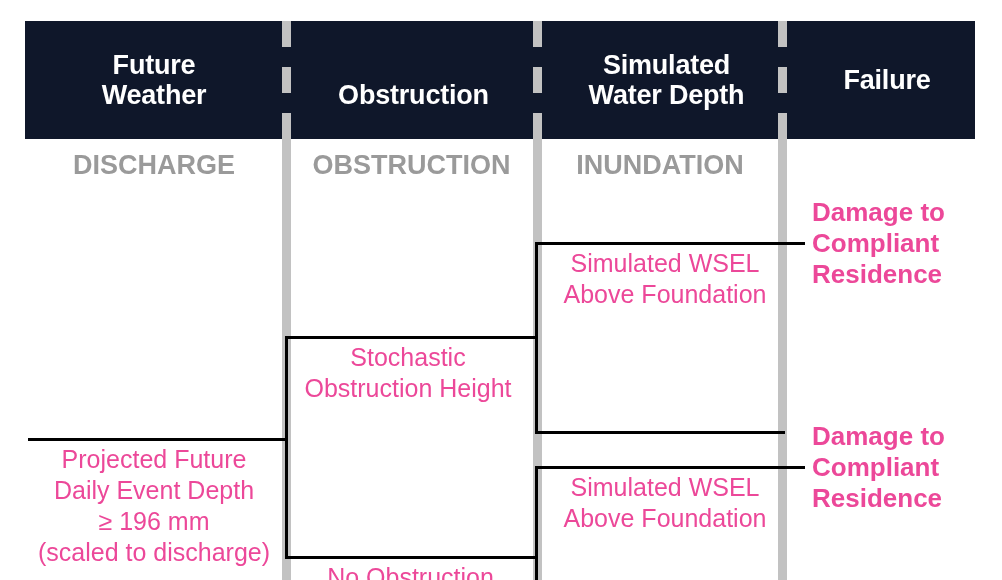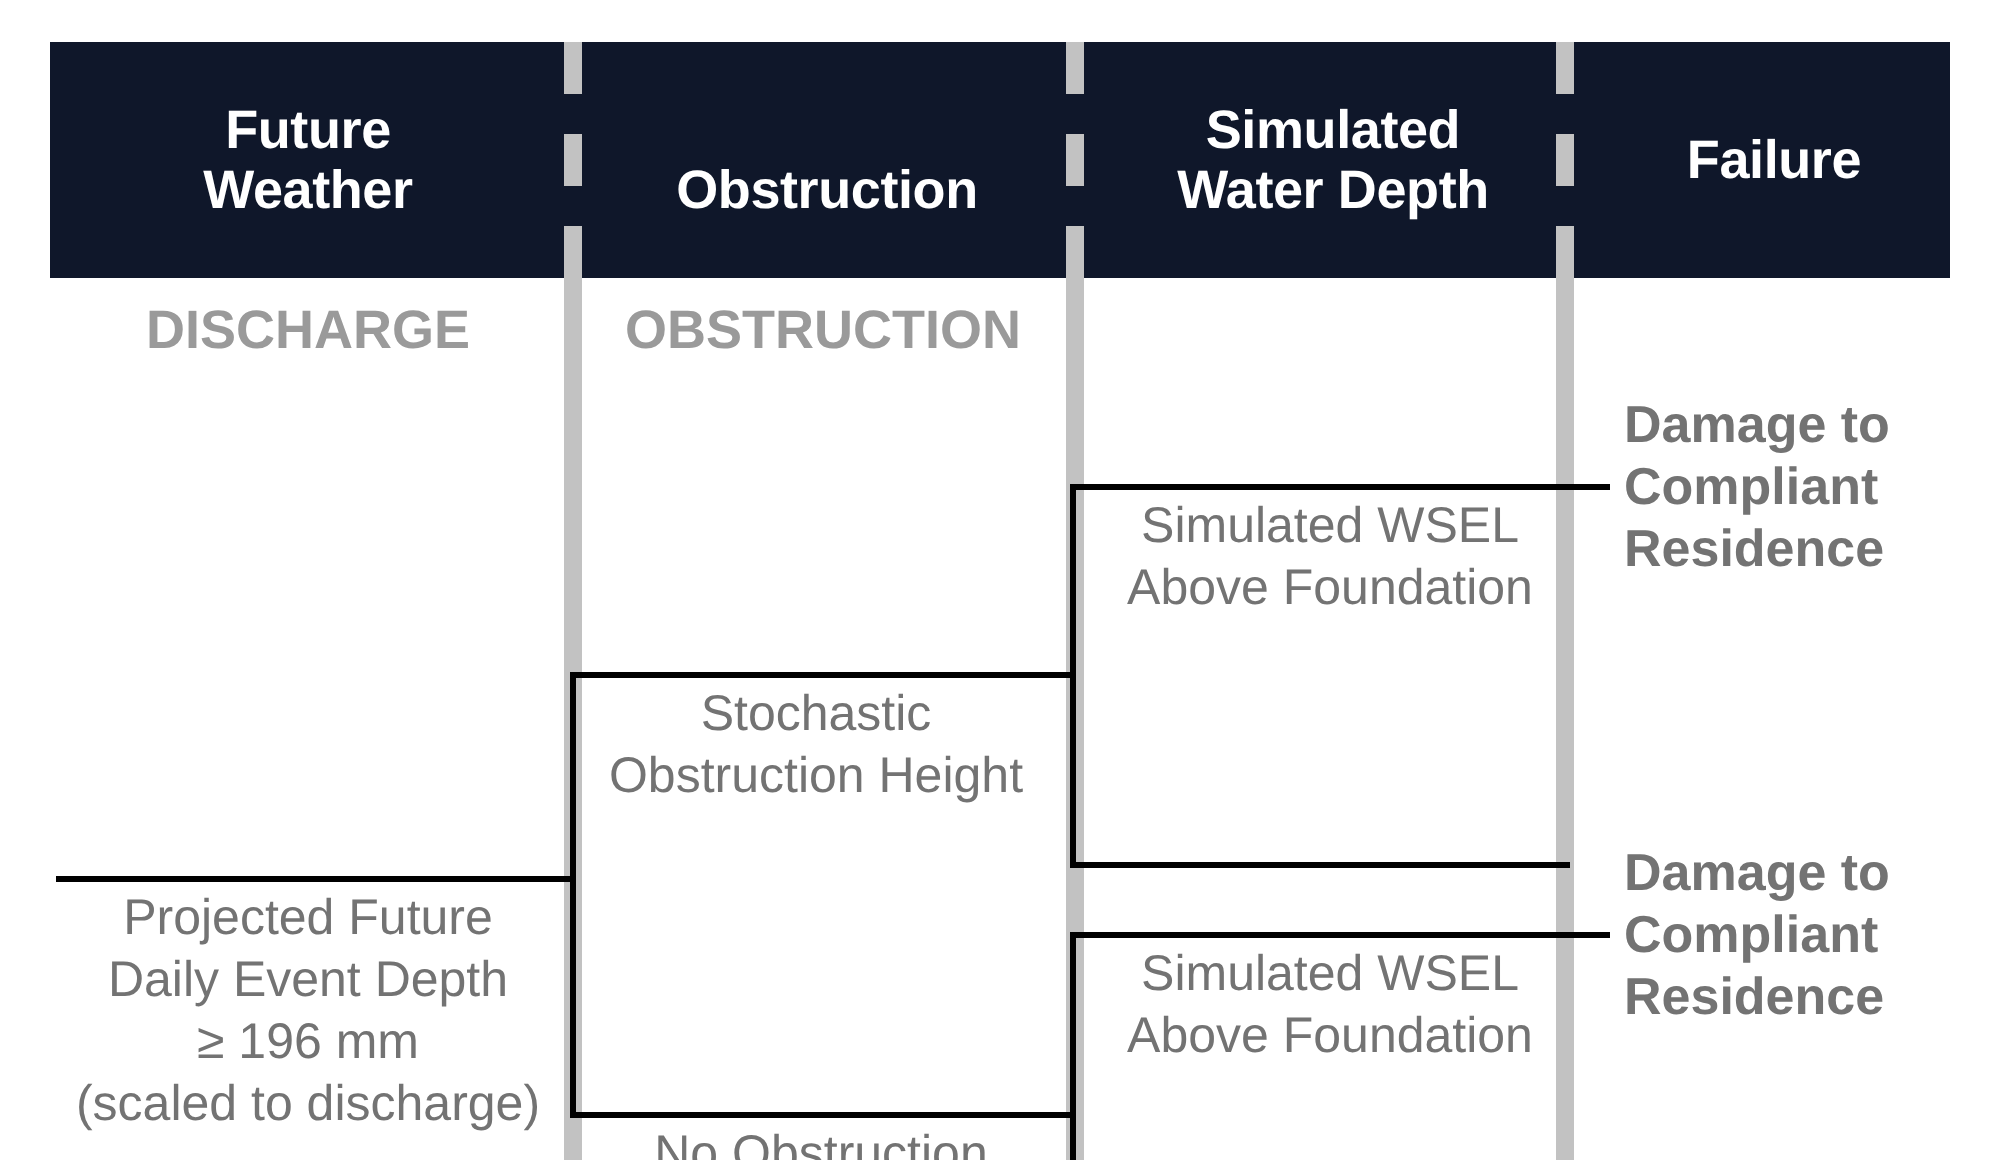--- a/index.html
+++ b/index.html
@@ -86,21 +86,21 @@
   
   .hline{position:absolute;height:0;border-top:3px solid #000000;}
   .vline{position:absolute;width:0;border-left:3px solid #000000;}
 
   
   .node{
     position:absolute;
     text-align:center;
     font-size:25px;
     line-height:1.24;
-    color:#737373;
+    color:#ec4899;
     white-space:nowrap;
   }
   .node.bold{font-weight:bold;font-size:26px;line-height:1.20;}
 </style>
 </head>
 <body>
 
 <div id="canvas">
 
   <div class="header-band">
@@ -130,20 +130,21 @@
   <div class="hdash d0"></div>
   <div class="hdash d1"></div>
   <div class="hdash d2"></div>
 
   <div class="bdash e0"></div>
   <div class="bdash e1"></div>
   <div class="bdash e2"></div>
 
   <div class="subhdr sh0">DISCHARGE</div>
   <div class="subhdr sh1">OBSTRUCTION</div>
+  <div class="subhdr sh2">INUNDATION</div>
 
   <div class="hline" style="left:28px;  top:438px; width:258px;"></div>
 
   <div class="vline" style="left:285px; top:336px; height:222px;"></div>
 
   <div class="hline" style="left:285px; top:336px; width:250px;"></div>
 
   <div class="hline" style="left:285px; top:556px; width:250px;"></div>
 
   <div class="vline" style="left:535px; top:242px; height:190px;"></div>

